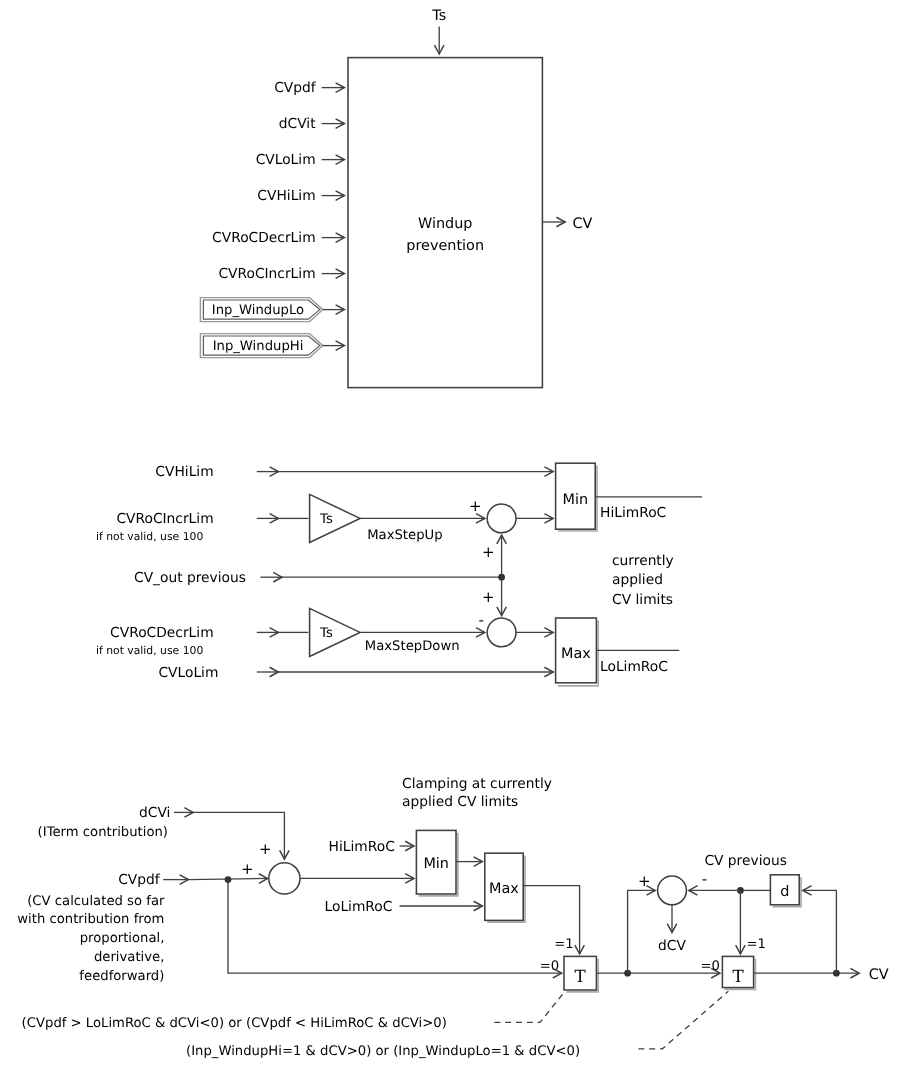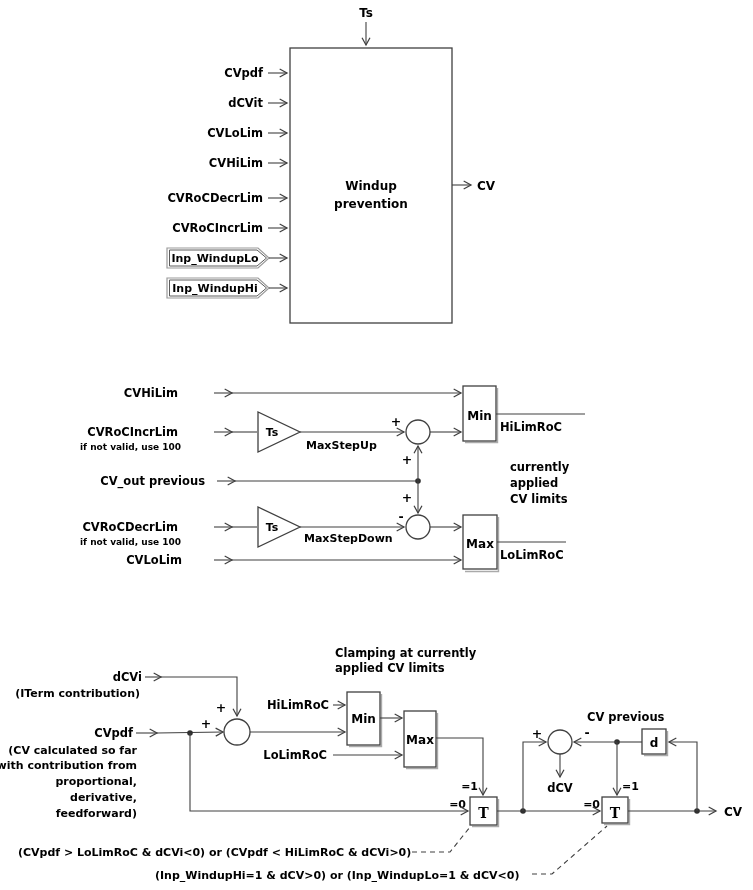--- a/index.html
+++ b/index.html
@@ -1,16 +1,16 @@
 <!DOCTYPE html>
 <html><head>
 <meta charset="utf-8">
 <style>
   html,body { margin:0; padding:0; background:#ffffff; }
-  #canvas { position:relative; width:753px; height:890px; background:#ffffff; overflow:hidden;font-weight:bold; }
+  #canvas { position:relative; width:753px; height:890px; background:#ffffff; overflow:hidden; }
   svg text { font-family:"DejaVu Sans", sans-serif; fill:#000000; }
   .t9   { font-size:9px; }
   .t11  { font-size:11px; }
   .t115 { font-size:11.5px; }
   .t12  { font-size:12px; }
   .sign { font-size:12.5px; }
   .tsw  { font-family:"DejaVu Serif", serif; font-size:14px; }
   .wire   { stroke:#404040; stroke-width:1.1; fill:none; }
   .wired  { stroke:#404040; stroke-width:1.1; fill:none; stroke-dasharray:5 4; }
   .blkbox { stroke:#404040; stroke-width:1.3; fill:#ffffff; }

